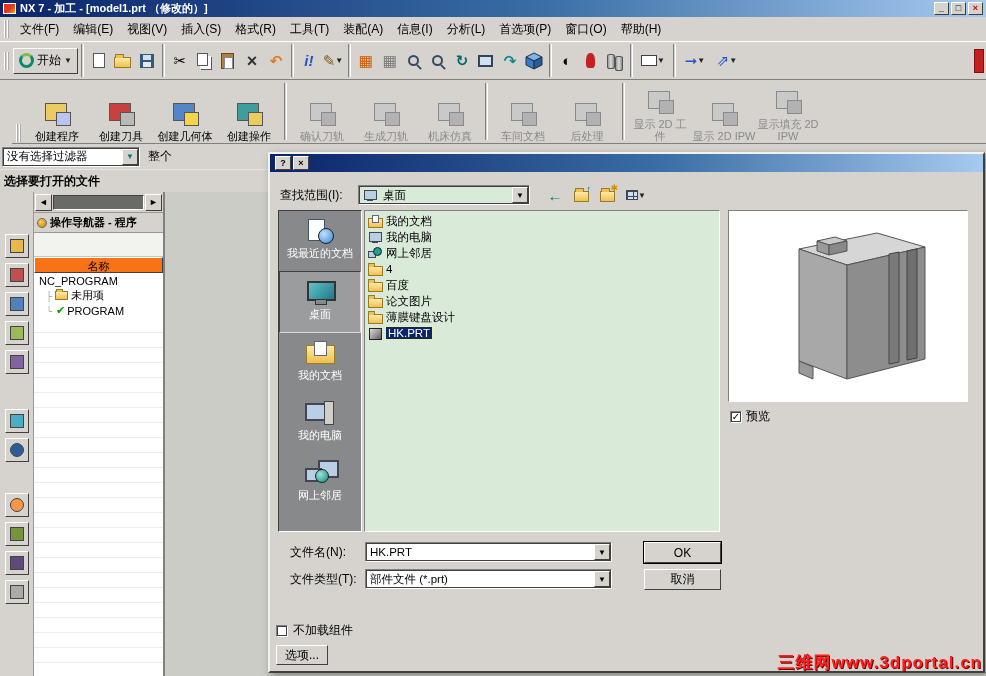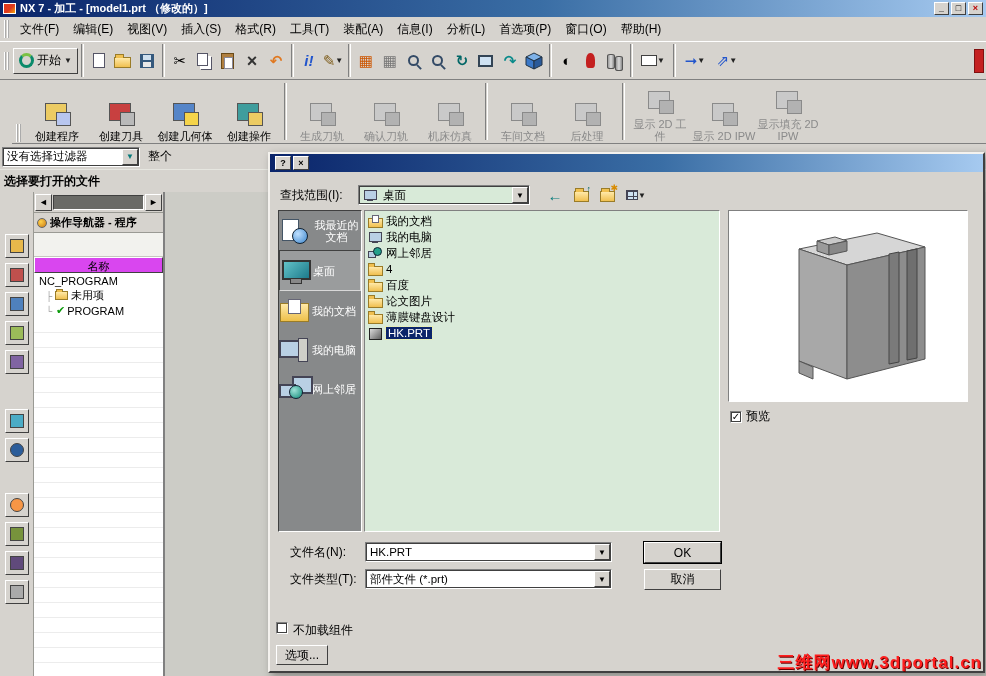--- a/index.html
+++ b/index.html
@@ -78,21 +78,21 @@
   .rs-icon > div { width:14px; height:14px; border:1px solid #444; }
   .gap1 { height:30px; } .gap2 { height:26px; }
 
   .navigator { width:131px; background:#fff; border-right:2px solid #808080; display:flex; flex-direction:column; }
   .pager { height:21px; background:#d6d3ce; display:flex; align-items:center; border-bottom:1px solid #9a9a94; }
   .pager .pg { width:17px; height:17px; margin:0 1px; font-size:9px; display:flex; align-items:center; justify-content:center; }
   .pager .slot { flex:1; height:15px; background:#6a6a66; border:1px solid; border-color:#404040 #fff #fff #404040; }
   .nav-header { height:20px; background:#d6d3ce; display:flex; align-items:center; gap:3px; padding:0 3px; font-weight:bold; font-size:11px; border-bottom:1px solid #9a9a94; white-space:nowrap; overflow:hidden; }
   .nav-header .dotico { width:10px; height:10px; border-radius:50%; background:radial-gradient(circle at 35% 35%,#ffd24a,#c87818); border:1px solid #666; flex:none; }
   .nav-spacer { height:24px; background:#f2f2ee; border-bottom:1px solid #c6c6c0; }
-  .col-header { height:16px; background:#d946ef; font-size:11px; padding:1px 4px; }
+  .col-header { height:16px; background:#f97316; font-size:11px; padding:1px 4px; }
   .tree { font-size:11px; }
   .trow { height:15px; display:flex; align-items:center; white-space:nowrap; overflow:hidden; }
   .trow .branch { color:#999; width:10px; flex:none; text-align:center; font-size:9px; }
   .mini-folder { width:13px; height:9px; background:linear-gradient(#ffe9a8,#f0c050); border:1px solid #9a7c28; position:relative; margin:0 3px 0 1px; flex:none; }
   .mini-folder::before { content:""; position:absolute; top:-3px; left:0; width:5px; height:2px; background:#f0c050; border:1px solid #9a7c28; border-bottom:none; }
   .check { color:#0a9a0a; font-weight:bold; margin:0 2px; }
   .empty-rows { flex:1; background:repeating-linear-gradient(to bottom,#fff 0 14px,#ececec 14px 15px); }
   .graphics { flex:1; background:#ccccc6; }
 
   
@@ -110,21 +110,21 @@
   .navbtns { display:flex; align-items:center; margin-left:14px; gap:4px; }
   .nbtn { width:22px; height:20px; display:flex; align-items:center; justify-content:center; position:relative; }
   .back-arrow { color:#067a7a; font-size:15px; font-weight:bold; }
   .up-glyph { position:absolute; top:-1px; right:1px; font-size:9px; font-weight:bold; color:#066; }
   .star-glyph { position:absolute; top:-2px; right:0; font-size:9px; color:#d88b00; }
   .views-grid { width:12px; height:10px; background:
       linear-gradient(#445 1px,transparent 1px) 0 0/100% 5px,
       linear-gradient(90deg,#445 1px,transparent 1px) 0 0/6px 100%, #cfe2f3; border:1px solid #445; }
 
   .places { top:56px; left:8px; width:84px; height:322px; background:#87898a; border:1px solid; border-color:#404040 #fff #fff #404040; overflow:hidden; }
-  .place { padding:7px 0 6px; display:flex; flex-direction:row; align-items:center; gap:3px; color:#fff; font-size:11px; text-align:center; line-height:12px; }
+  .place { padding:7px 0 12px; display:flex; flex-direction:column; align-items:center; gap:3px; color:#fff; font-size:11px; text-align:center; line-height:12px; }
   .place.pressed { background:#9a9c9d; border:1px solid; border-color:#404040 #d8d8d8 #d8d8d8 #404040; }
   .pl { width:30px; height:26px; position:relative; flex:none; }
   .pl-recent::before { content:""; position:absolute; left:3px; top:1px; width:15px; height:20px; background:#fff; border:1px solid #456; }
   .pl-recent::after { content:""; position:absolute; right:1px; bottom:0; width:14px; height:14px; border-radius:50%; background:radial-gradient(circle at 35% 35%,#bfe0ff,#3d86cc); border:1px solid #123; }
   .pl-desktop::before { content:""; position:absolute; left:2px; top:2px; width:25px; height:16px; background:linear-gradient(135deg,#62c2c8,#1d7a8c); border:2px solid #333; }
   .pl-desktop::after { content:""; position:absolute; left:10px; top:20px; width:10px; height:4px; background:#888; border:1px solid #333; }
   .pl-docs::before { content:""; position:absolute; left:1px; top:5px; width:27px; height:17px; background:linear-gradient(#ffe9a8,#eec04a); border:1px solid #9a7c28; }
   .pl-docs::after { content:""; position:absolute; left:9px; top:1px; width:11px; height:13px; background:#fff; border:1px solid #667; }
   .pl-computer::before { content:""; position:absolute; left:0; top:3px; width:19px; height:14px; background:#b9d0e4; border:2px solid #445; }
   .pl-computer::after { content:""; position:absolute; right:1px; top:1px; width:8px; height:22px; background:#cfcfc8; border:1px solid #445; }
@@ -151,21 +151,21 @@
   .preview-check { top:254px; left:460px; display:flex; align-items:center; gap:4px; }
   .cb { width:12px; height:12px; background:#fff; border:1px solid; border-color:#808080 #fff #fff #808080; outline:1px solid #404040; outline-offset:-2px; font-size:10px; line-height:10px; text-align:center; font-weight:bold; }
 
   .fname-row { top:388px; left:20px; display:flex; align-items:center; }
   .ftype-row { top:415px; left:20px; display:flex; align-items:center; }
   .flabel { width:75px; }
   .fcombo { width:247px; }
   .push { height:21px; font-size:12px; display:flex; align-items:center; justify-content:center; }
   .ok-btn { top:388px; left:374px; width:77px; outline:1px solid #000; }
   .cancel-btn { top:415px; left:374px; width:77px; }
-  .noload-row { top:468px; left:6px; display:flex; align-items:flex-start; gap:5px; }
+  .noload-row { top:468px; left:6px; display:flex; align-items:center; gap:5px; }
   .options-btn { top:491px; left:6px; width:52px; height:20px; }
   .dlg-winbtn { width:16px; height:14px; margin-left:2px; font-size:9px; line-height:12px; text-align:center; color:#000; font-weight:bold; }
 
   .watermark { position:absolute; right:4px; bottom:2px; z-index:9; color:#ff1f1f; font-weight:bold; font-size:17px;
                text-shadow:1px 1px 0 #6a0000; letter-spacing:1px; }
 </style>
 </head>
 <body>
 
 <div class="titlebar">
@@ -304,25 +304,25 @@
     <span class="tb2-ic icC"></span>
     <span class="tb2-label">创建几何体</span>
   </div>
   <div class="tb2-btn">
     <span class="tb2-ic icD"></span>
     <span class="tb2-label">创建操作</span>
   </div>
   <div class="sep"></div>
   <div class="tb2-btn disabled">
     <span class="tb2-ic icG"></span>
+    <span class="tb2-label">确认刀轨</span>
+  </div>
+  <div class="tb2-btn disabled">
+    <span class="tb2-ic icG"></span>
     <span class="tb2-label">生成刀轨</span>
-  </div>
-  <div class="tb2-btn disabled">
-    <span class="tb2-ic icG"></span>
-    <span class="tb2-label">确认刀轨</span>
   </div>
   <div class="tb2-btn disabled">
     <span class="tb2-ic icG"></span>
     <span class="tb2-label">机床仿真</span>
   </div>
   <div class="sep"></div>
   <div class="tb2-btn disabled">
     <span class="tb2-ic icG"></span>
     <span class="tb2-label">车间文档</span>
   </div>

